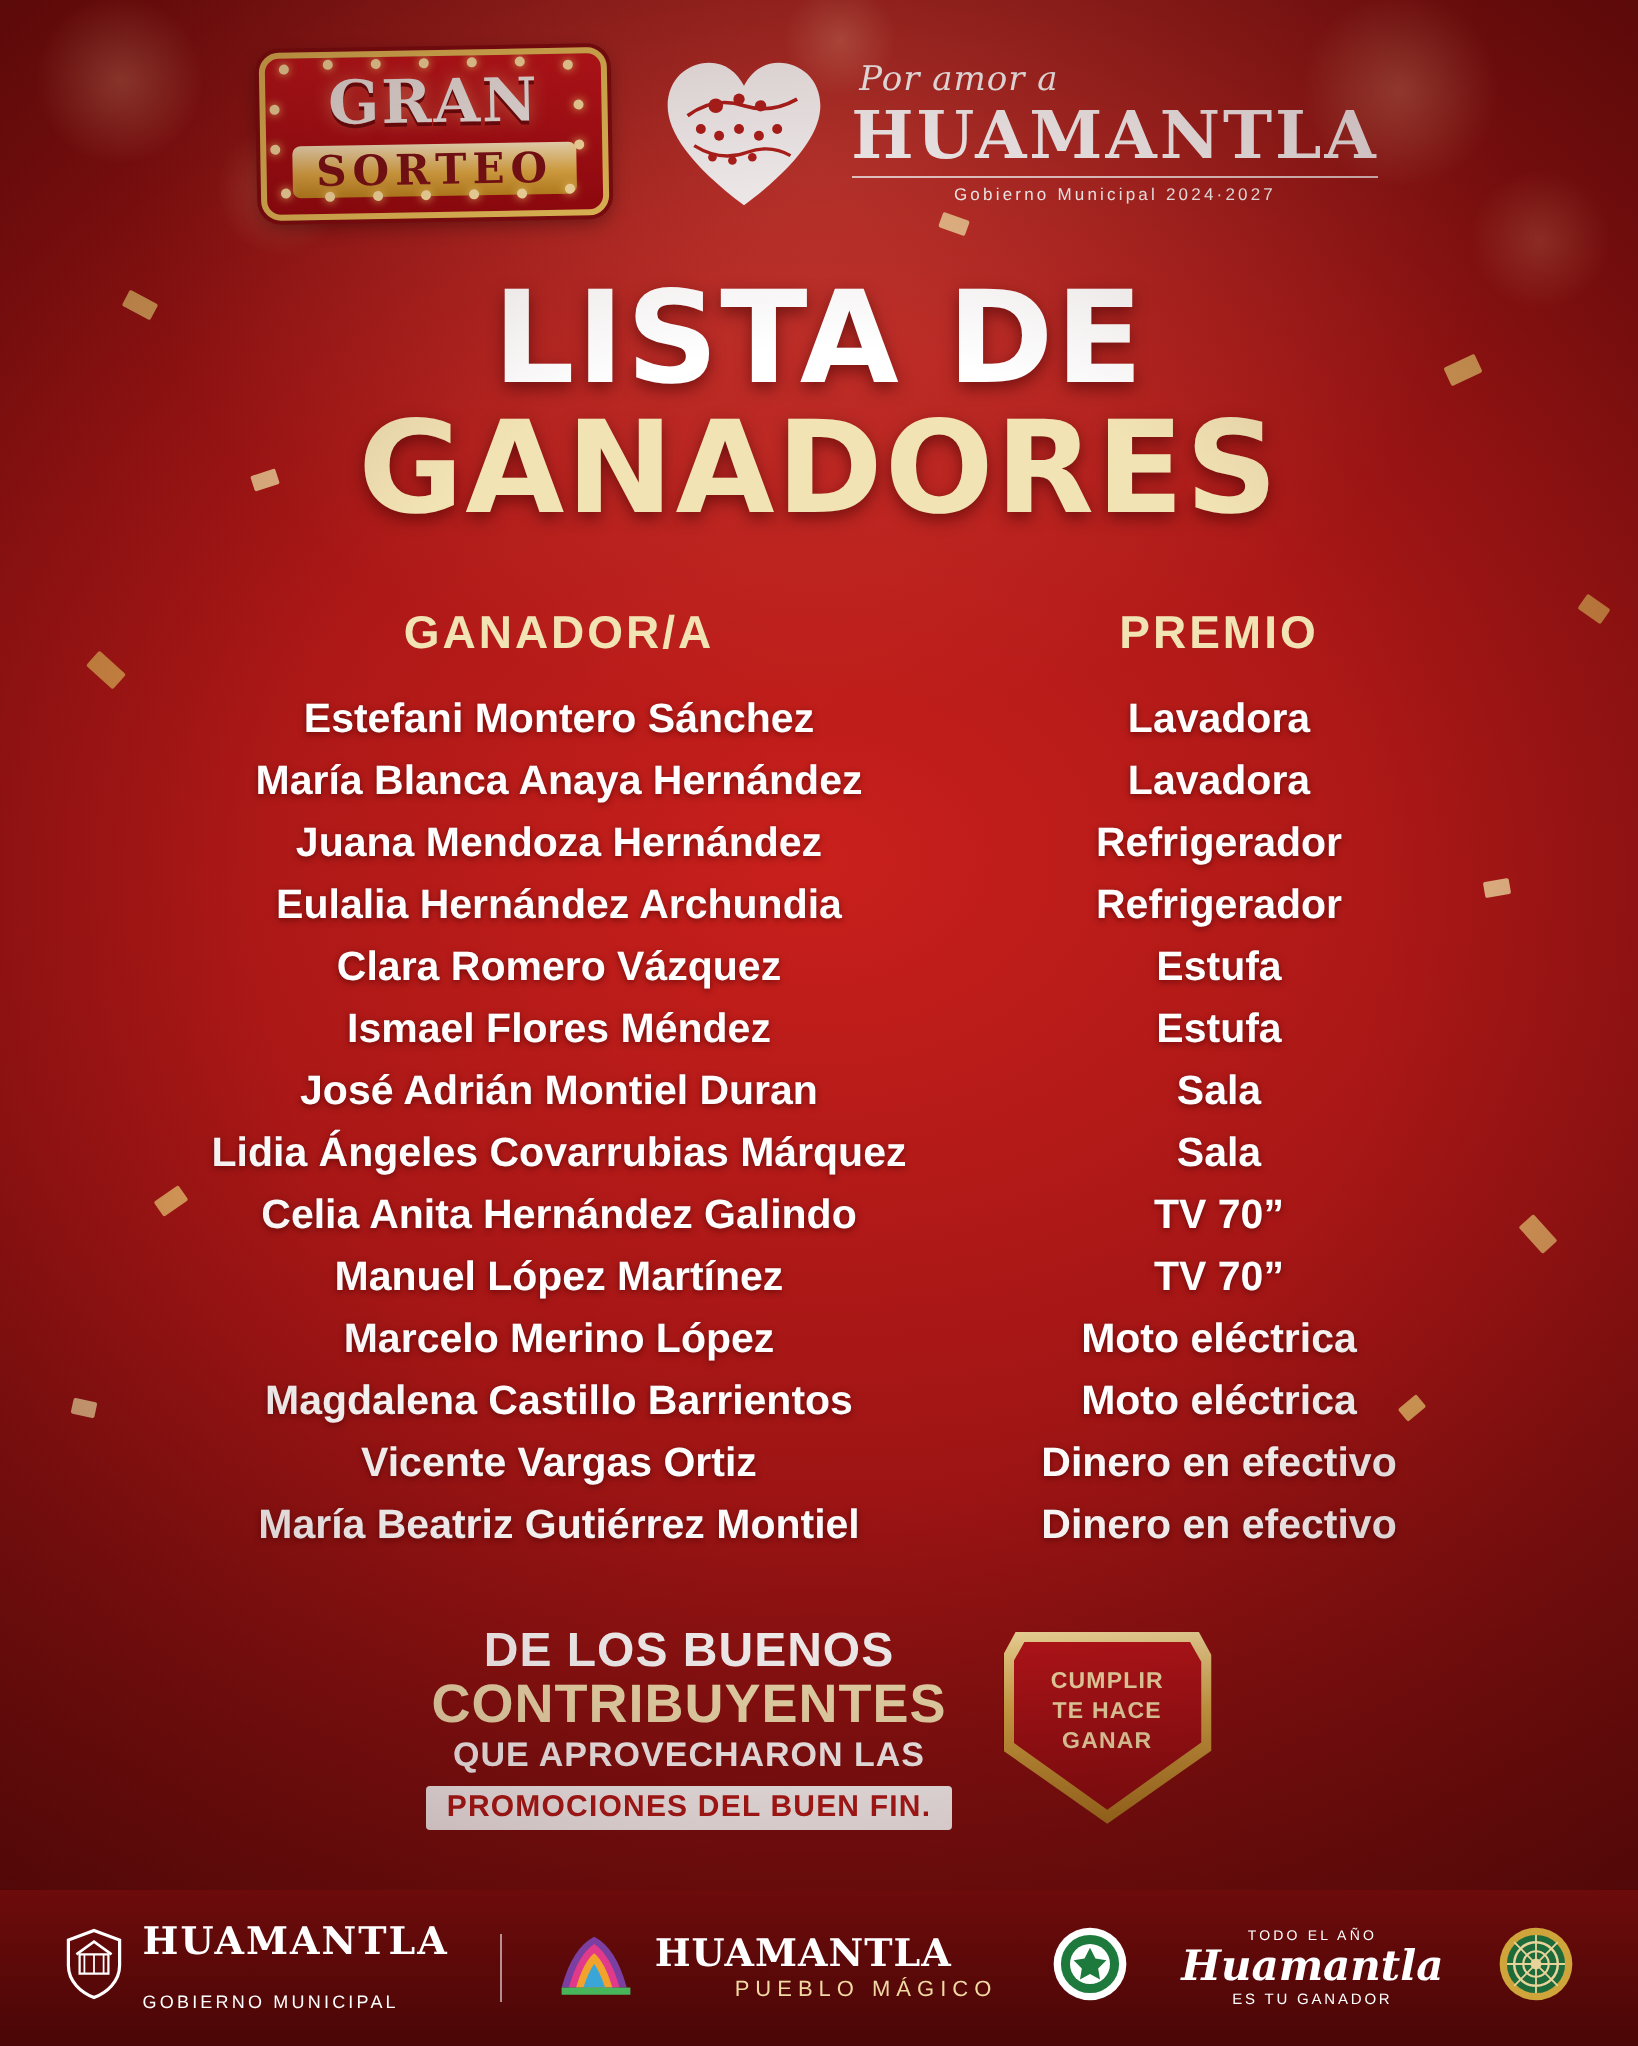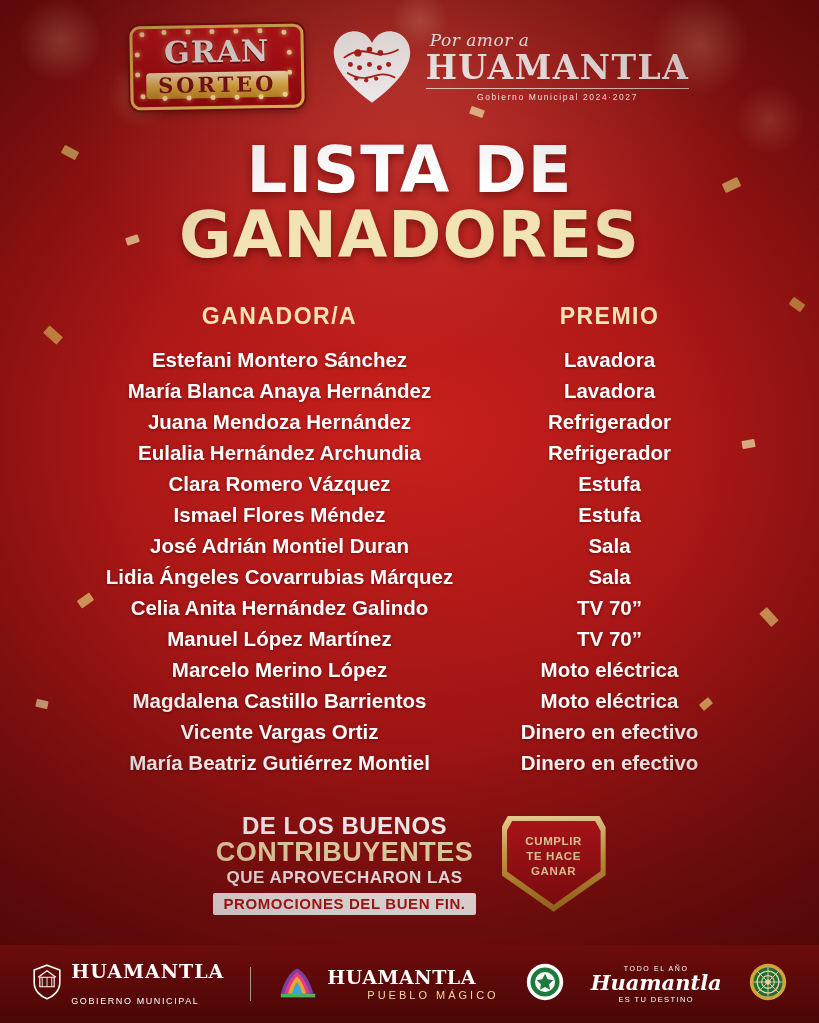--- a/index.html
+++ b/index.html
@@ -548,21 +548,21 @@
           <circle cx="22" cy="22" r="11" fill="#ffffff"></circle>
           <path d="M22 13 l3 6 6 1 -4.5 4.5 1 6 -5.5 -3 -5.5 3 1 -6 -4.5 -4.5 6 -1 z" fill="#1d7a3c"></path>
         </svg>
       </span>
     </div>
 
     <div class="logo-item">
       <div>
         <div class="lg-destino-top">TODO EL AÑO</div>
         <div class="lg-destino-main">Huamantla</div>
-        <div class="lg-destino-sub">ES TU DESTINO</div>
+        <div class="lg-destino-sub">ES TU GANADOR</div>
       </div>
     </div>
 
     <div class="logo-item">
       <span>
         <svg viewBox="0 0 44 44" width="40" height="40" aria-hidden="true">
           <circle cx="22" cy="22" r="20" fill="#cfa43a"></circle>
           <circle cx="22" cy="22" r="16" fill="#1d6b3a"></circle>
           <circle cx="22" cy="22" r="12" fill="none" stroke="#e8d49a" stroke-width="1.4"></circle>
           <circle cx="22" cy="22" r="7" fill="none" stroke="#e8d49a" stroke-width="1.2"></circle>

